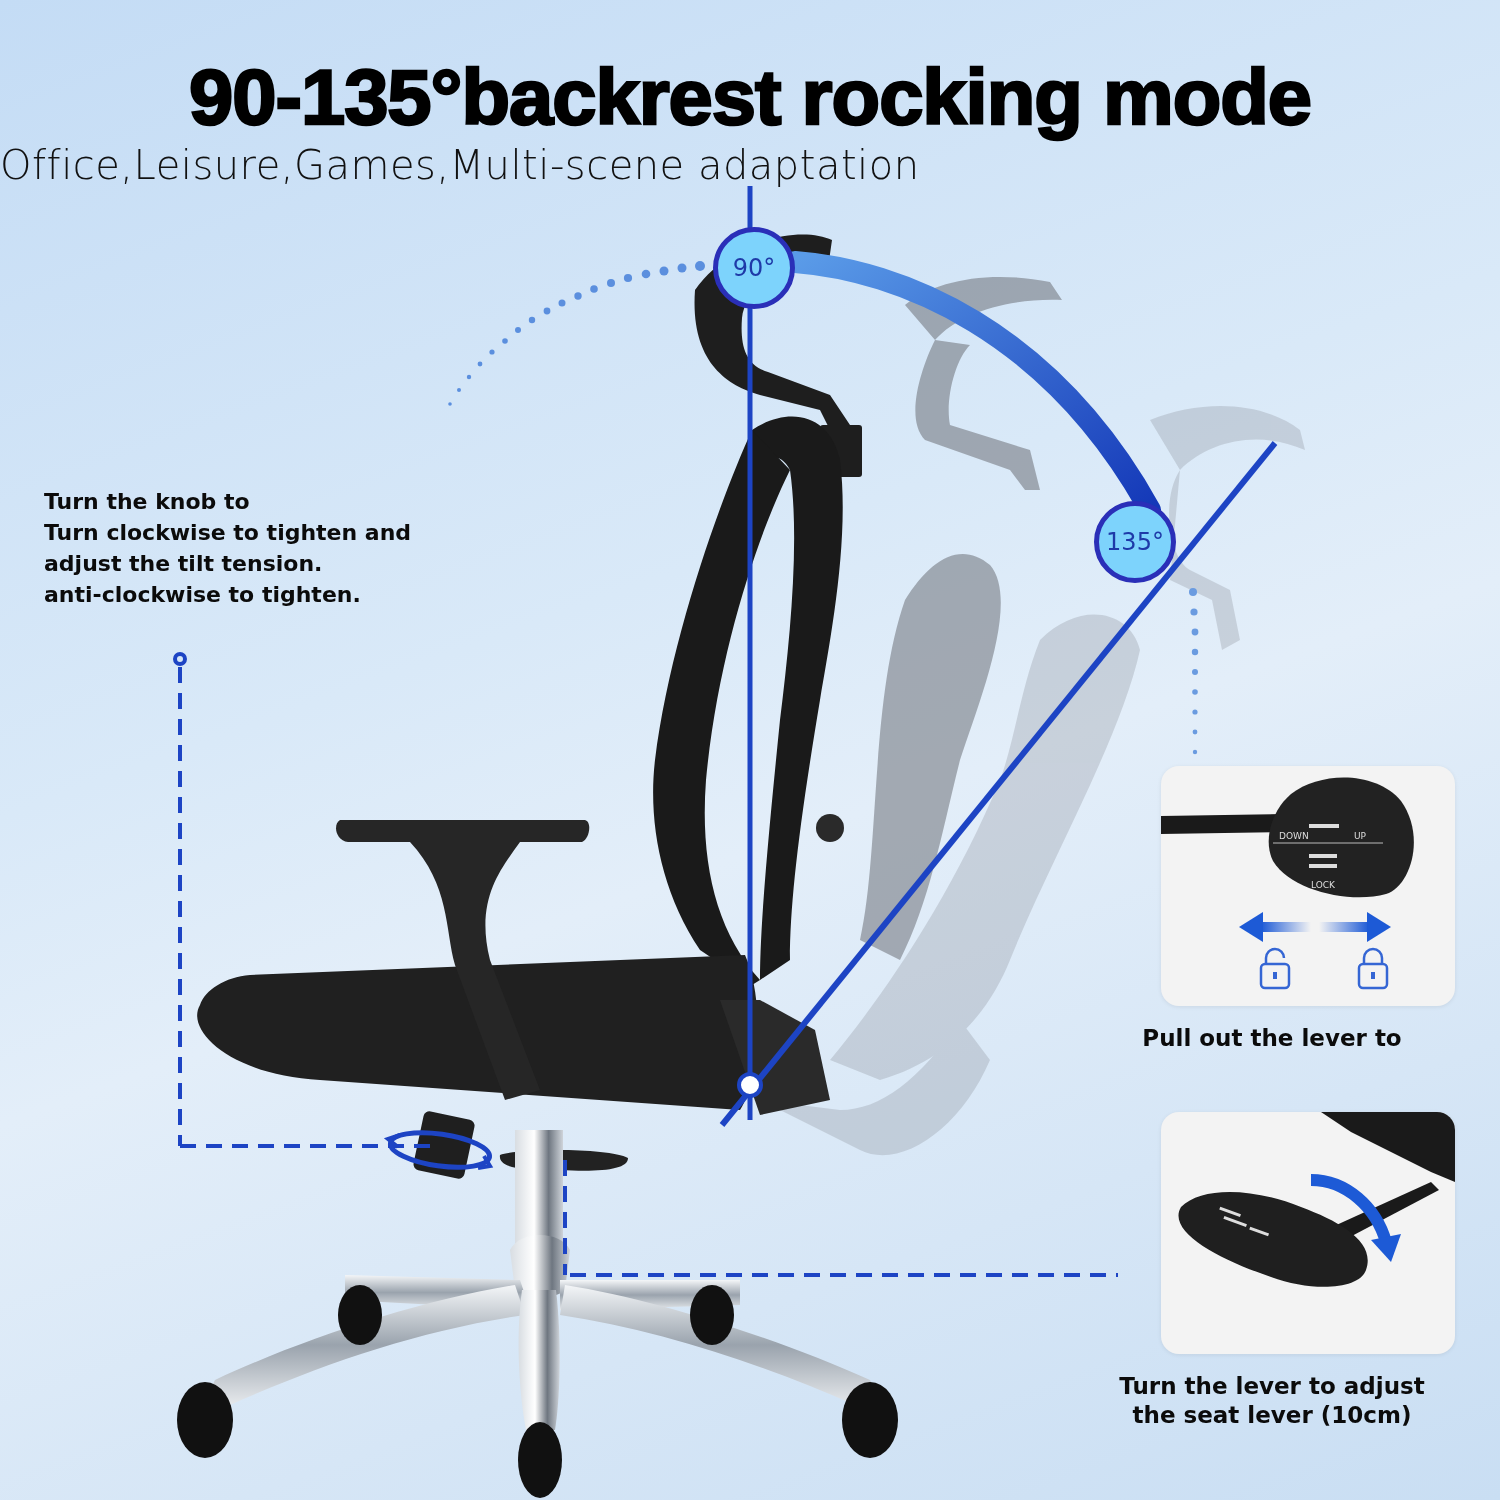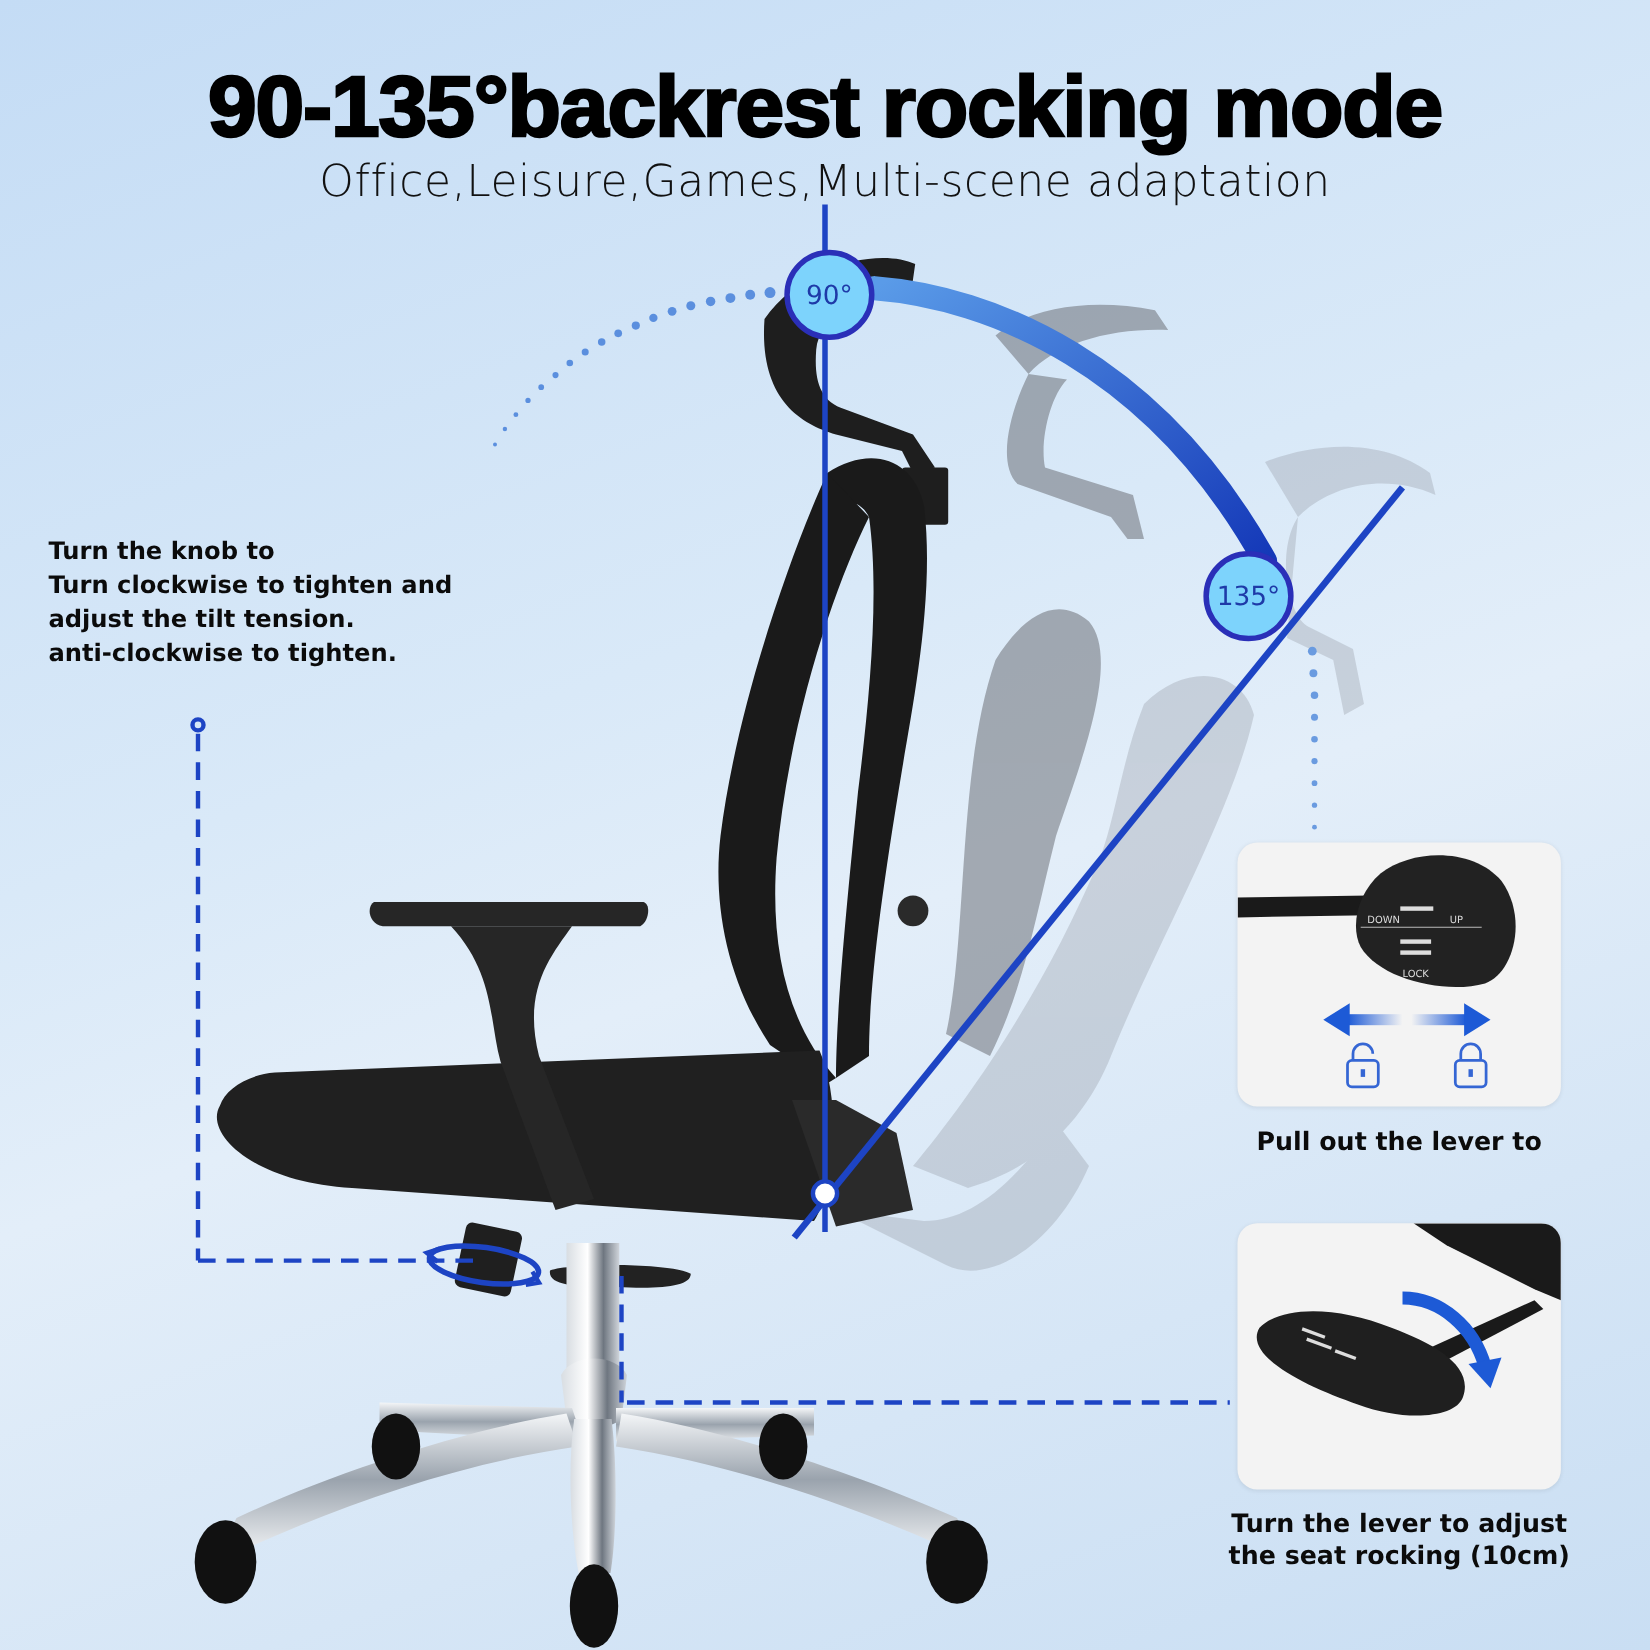--- a/index.html
+++ b/index.html
@@ -3,24 +3,24 @@
 <meta charset="utf-8">
 <style>
   html,body{margin:0;padding:0;}
   body{width:1500px;height:1500px;overflow:hidden;position:relative;
     background:linear-gradient(160deg,#c4dcf5 0%,#d9e9f8 40%,#e3eef9 55%,#c9def3 100%);
     font-family:"DejaVu Sans","Liberation Sans",sans-serif;}
   .abs{position:absolute;}
   #title{left:0;width:1500px;top:52px;text-align:center;font-family:"Liberation Sans",sans-serif;
     font-weight:900;font-size:78px;letter-spacing:-1px;color:#000;transform:scaleX(1.02);
     -webkit-text-stroke:2.5px #000;line-height:90px;}
-  #subtitle{left:0;width:1500px;top:140px;text-align:center;font-size:40px;color:#111;line-height:50px;font-weight:300;letter-spacing:0.5px;}
+  #subtitle{left:0;width:1500px;top:140px;font-size:40px;color:#111;line-height:50px;font-weight:300;letter-spacing:0.5px;}
   .note{font-weight:bold;color:#0b0b0b;}
   #tilt-note{left:44px;top:486px;font-size:22px;line-height:31px;}
-  .card{background:#f3f3f3;border-radius:18px;box-shadow:0 1px 4px rgba(0,0,0,0.08);overflow:hidden;}
+  .card{background:#f3f3f3;border-radius:18px;box-shadow:0 1px 4px rgba(0,0,0,0.08);overflow:hidden;margin-left:36px;}
   #card1{left:1125px;top:766px;width:294px;height:240px;}
   #card2{left:1125px;top:1112px;width:294px;height:242px;}
   .caption{text-align:center;font-weight:bold;font-size:23px;line-height:29px;color:#0b0b0b;width:320px;}
   #cap1{left:1112px;top:1024px;}
   #cap2{left:1112px;top:1372px;}
   .badge{width:82px;height:82px;border-radius:50%;background:#7dd3fc;border:5px solid #2a2fb8;box-sizing:border-box;
     display:flex;align-items:center;justify-content:center;color:#1e3aa8;font-size:24px;font-weight:500;}
   #badge90{left:713px;top:227px;}
   #badge135{left:1094px;top:501px;}
   svg{position:absolute;left:0;top:0;}
@@ -227,14 +227,14 @@
     <path d="M20 95 C40 75 90 75 140 95 C180 110 215 130 205 158 C198 178 150 180 110 165 C60 148 5 120 20 95 Z" fill="#1f1f1f"></path>
     <rect x="58" y="98" width="22" height="3" fill="#ddd" transform="rotate(20 68 100)"></rect>
     <rect x="62" y="108" width="24" height="3" fill="#ddd" transform="rotate(20 74 110)"></rect>
     <rect x="88" y="118" width="20" height="3" fill="#ddd" transform="rotate(20 98 120)"></rect>
     <path d="M150 68 C185 68 215 95 225 130" fill="none" stroke="#1d5ad6" stroke-width="12"></path>
     <path d="M210 128 L240 122 L230 150 Z" fill="#1d5ad6"></path>
   </svg>
 </div>
 <div class="abs caption" id="cap2">
   <div>Turn the lever to adjust</div>
-  <div>the seat rocking (10cm)</div>
+  <div>the seat lever (10cm)</div>
 </div>
 
 </body></html>

